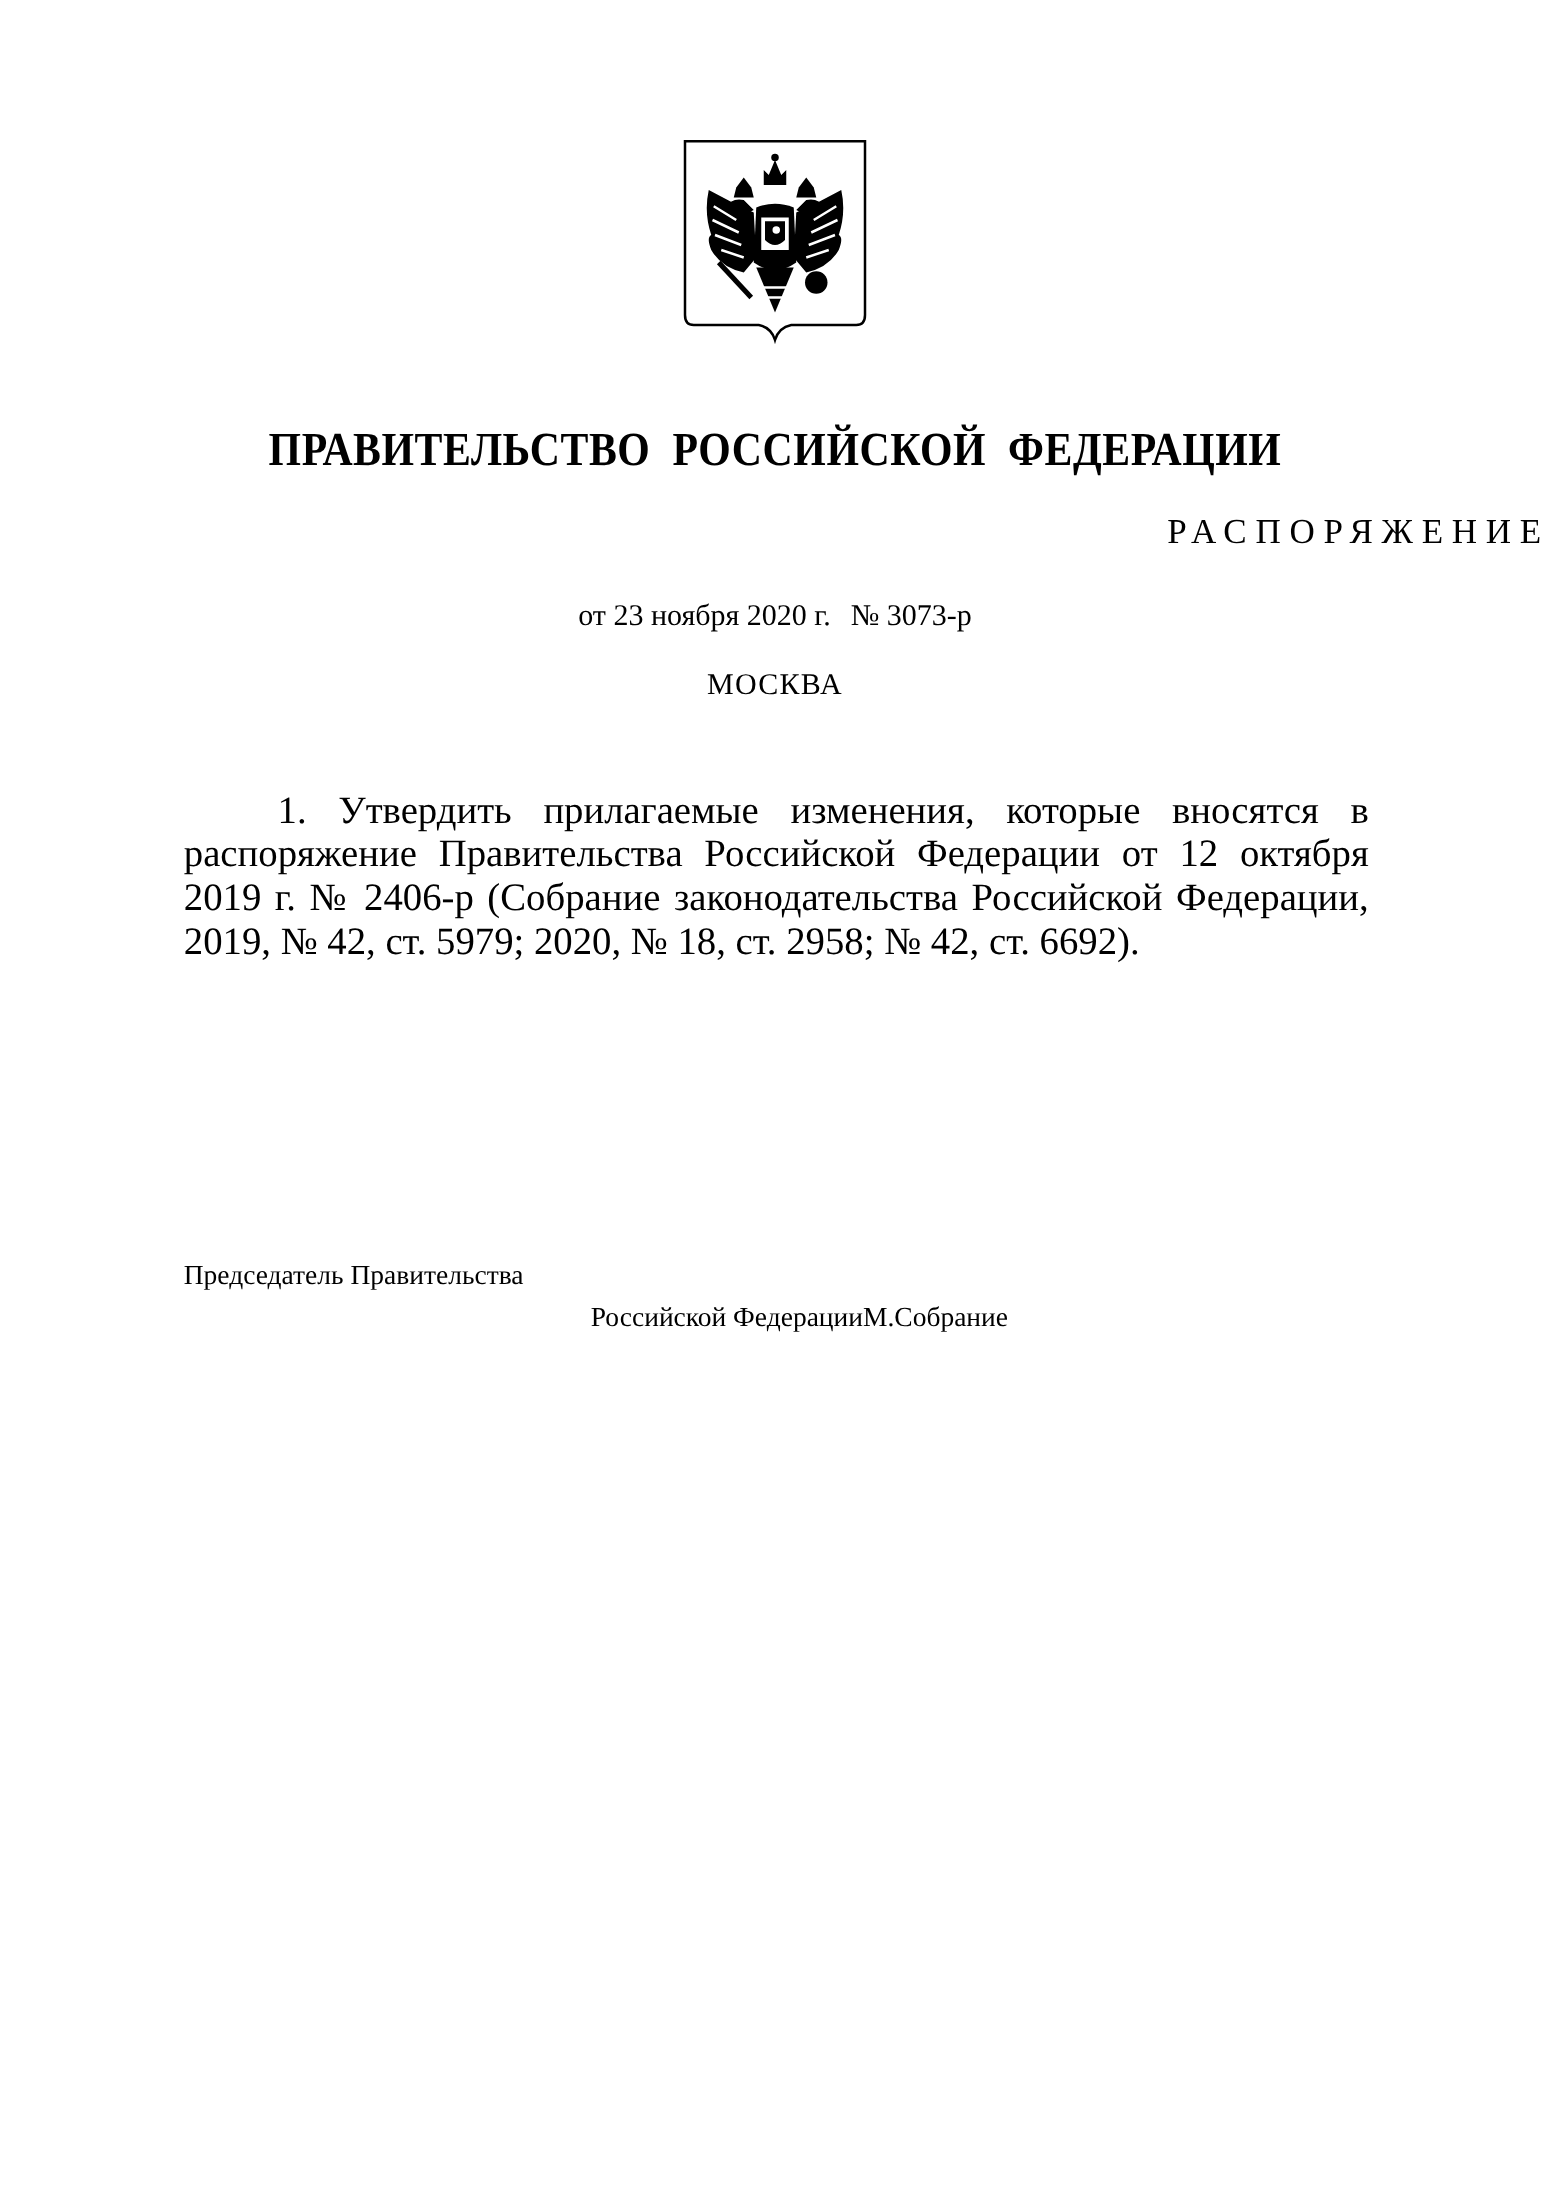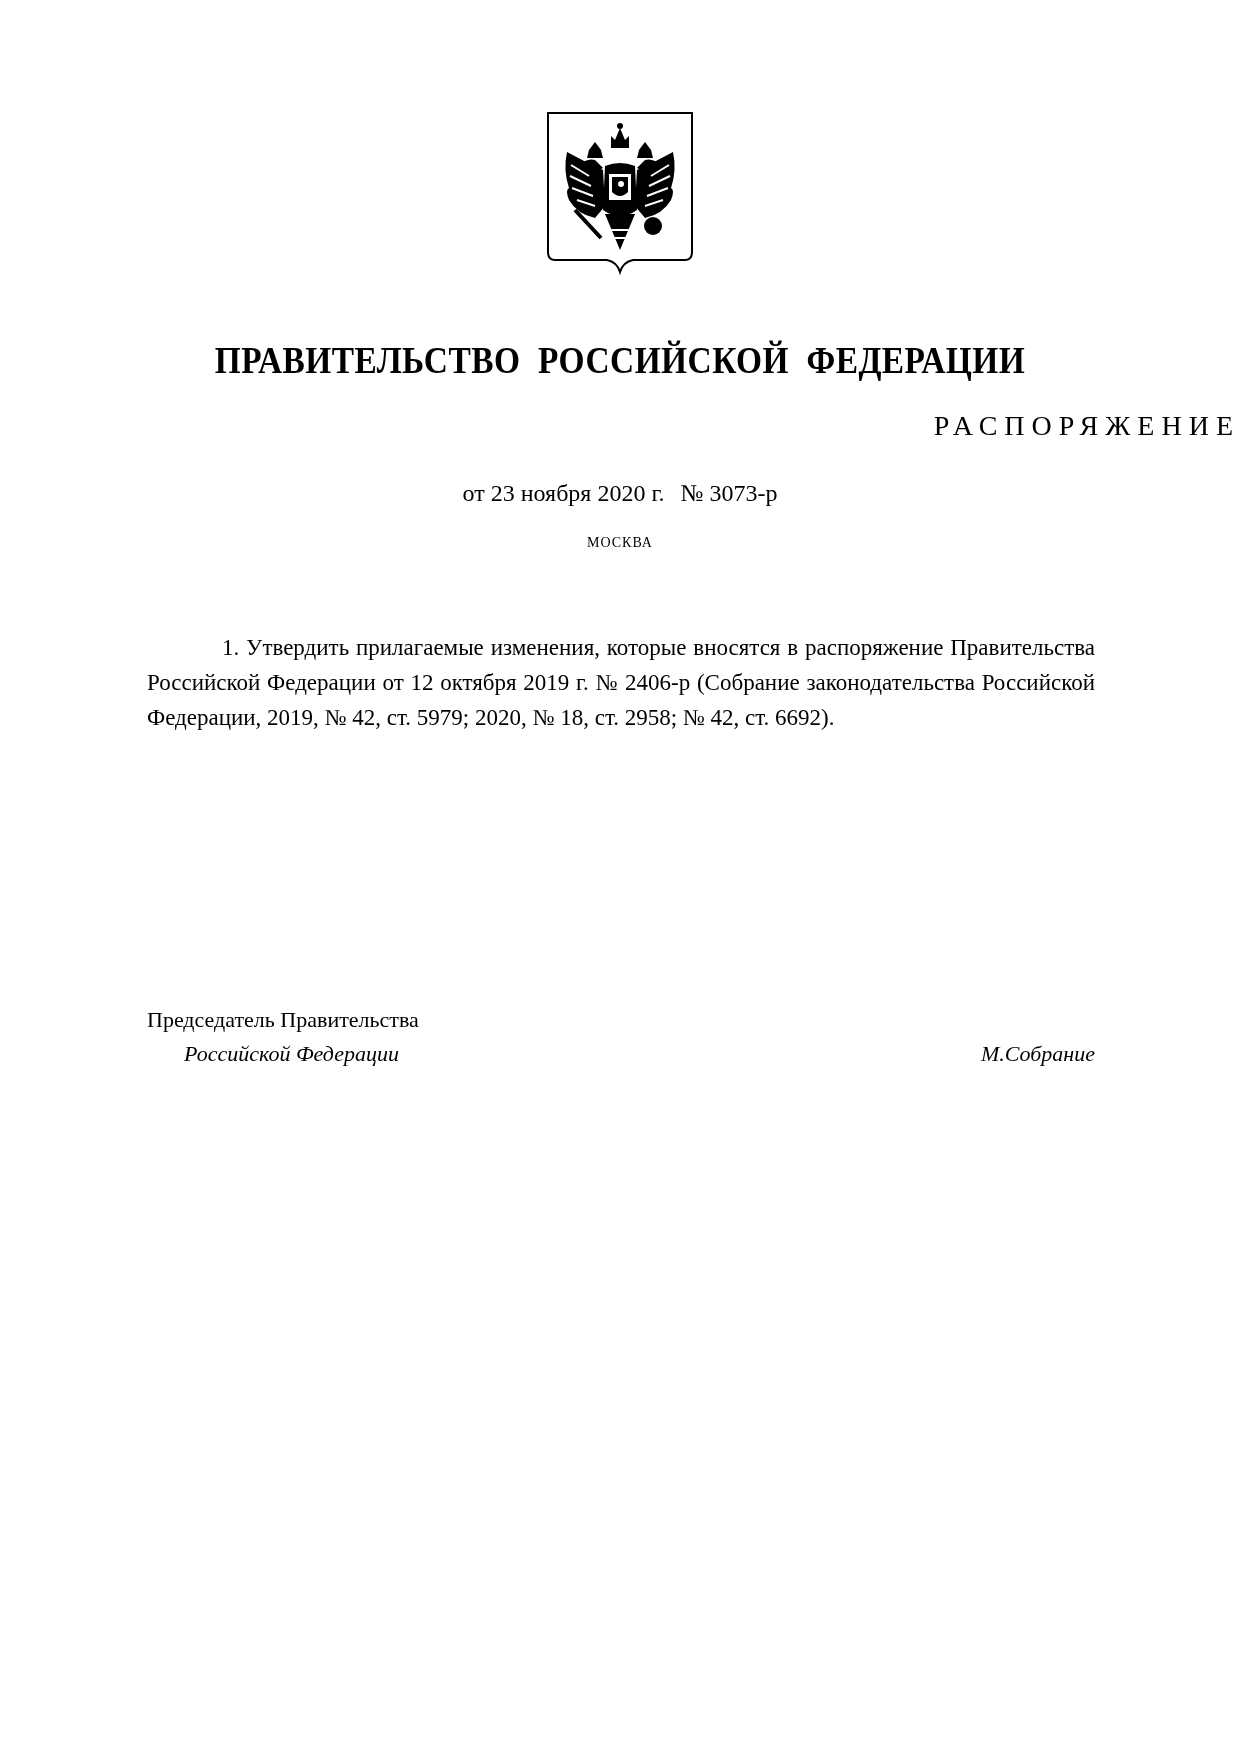--- a/index.html
+++ b/index.html
@@ -39,43 +39,42 @@
       position: absolute;
       left: 0; width: 1240px; top: 480px;
       text-align: center;
       font-size: 24px;
     }
     .doc-date .sep { display: inline-block; width: 16px; }
     .doc-city {
       position: absolute;
       left: 0; width: 1240px; top: 535px;
       text-align: center;
-      font-size: 14px;
+      font-size: 24px;
       letter-spacing: 1px;
     }
 
     .body-text {
       position: absolute;
       left: 147px; width: 948px; top: 630px;
-      font-size: 23px;
+      font-size: 31px;
       line-height: 35px;
       text-align: justify;
     }
     .body-text p { text-indent: 75px; margin: 0; }
 
     .signature {
       position: absolute;
       left: 147px; width: 948px; top: 1003px;
       font-size: 22px;
       line-height: 34px;
     }
     .sig-line2 {
       display: flex;
-      justify-content: space-between;
-      font-style: italic;
+      justify-content: center;
     }
     .sig-line2 .org { padding-left: 37px; }
   </style>
 </head>
 <body>
 
 <div class="emblem">
   <svg viewBox="0 0 150 180" xmlns="http://www.w3.org/2000/svg">
 
     <path d="M3,3 L147,3 L147,142 Q147,150 140,150 L88,150 Q78,152 75,162 Q72,152 62,150 L10,150 Q3,150 3,142 Z" fill="none" stroke="#000" stroke-width="2"></path>

